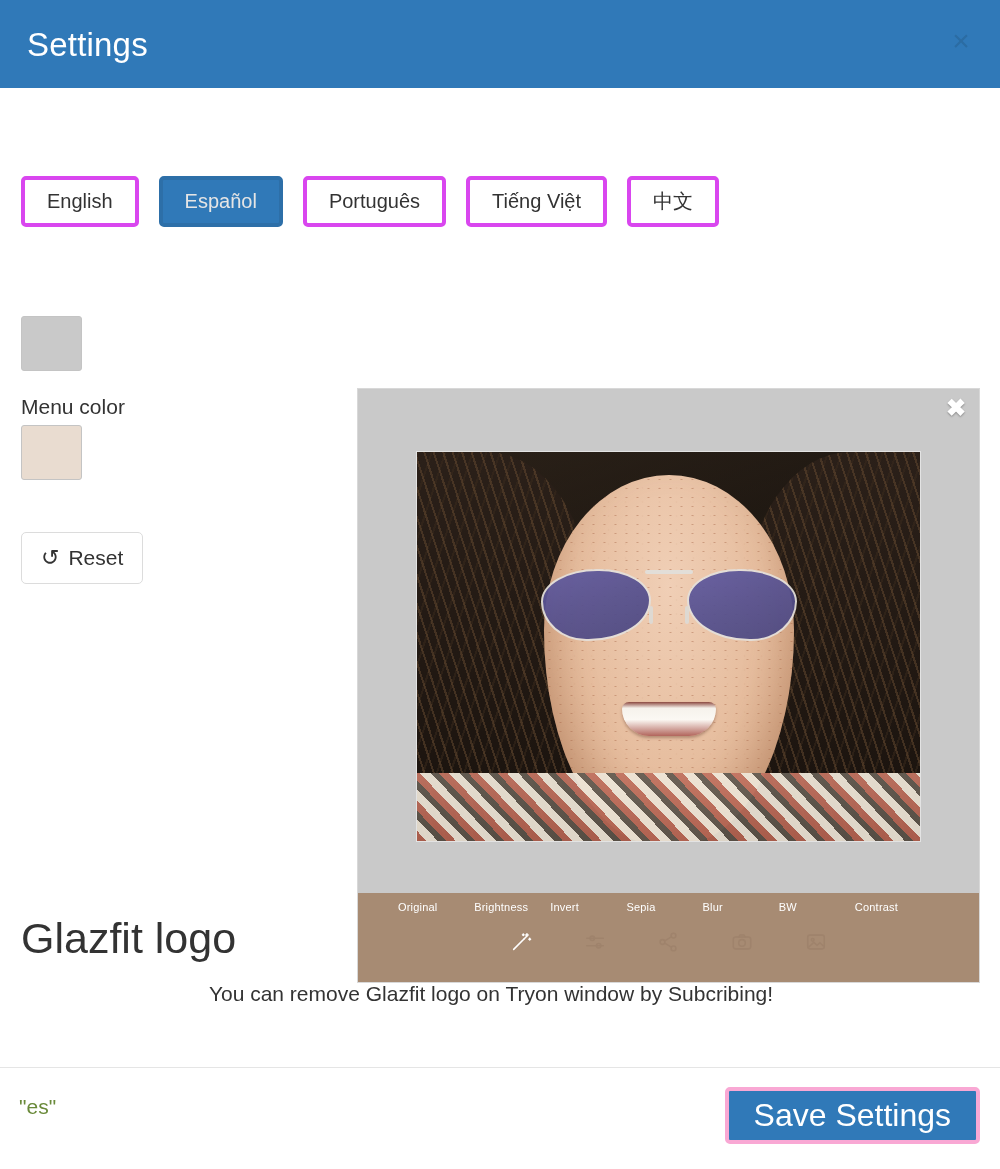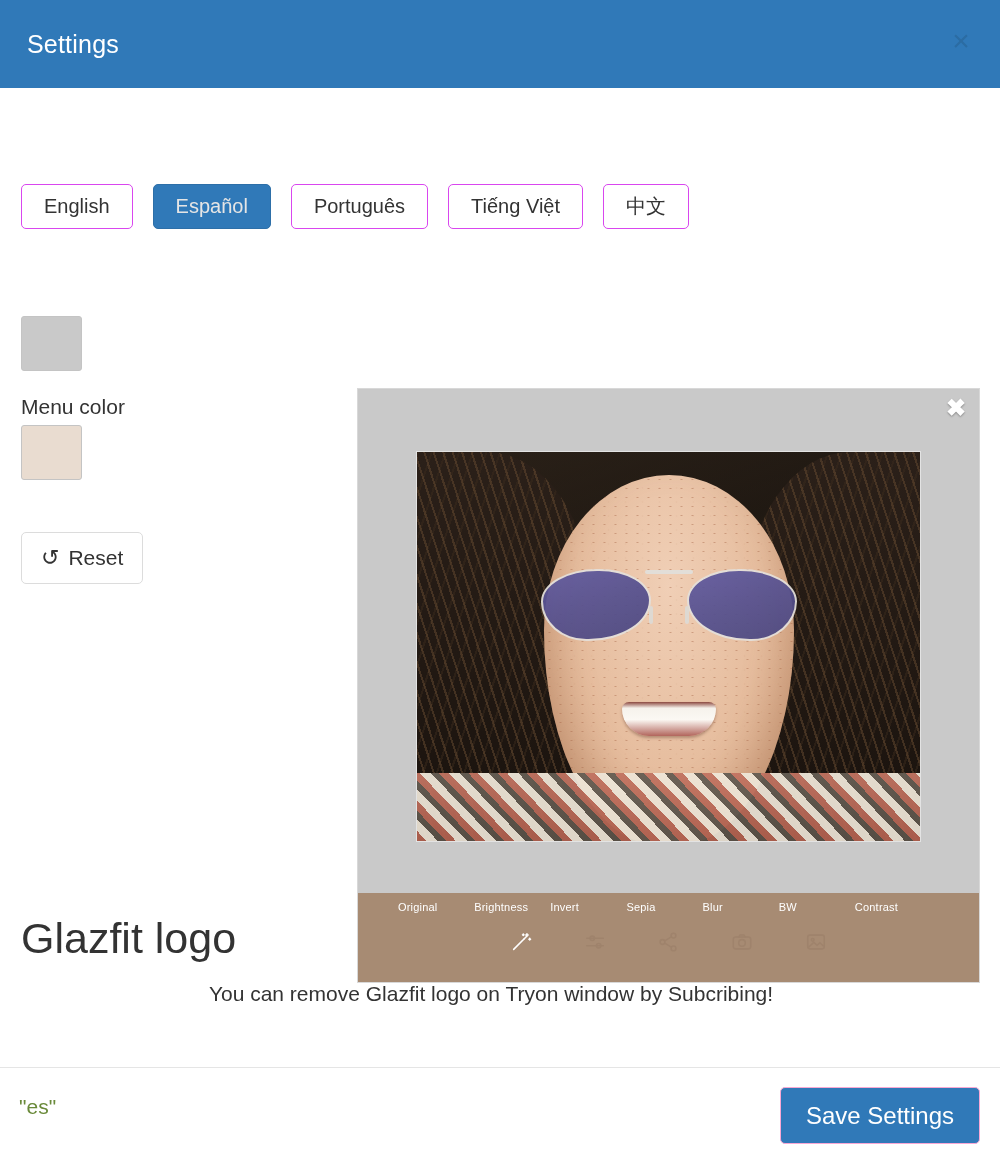--- a/index.html
+++ b/index.html
@@ -24,21 +24,21 @@
     left: 0; top: 0;
     width: 1000px;
     height: 88px;
     background: #3079b8;
     border-bottom: 1px solid #2a6b a6;
     display: flex;
     align-items: center;
   }
   .modal-title {
     color: #ffffff;
-    font-size: 25px;
+    font-size: 33px;
     font-weight: 400;
     letter-spacing: .2px;
     margin-left: 27px;
     line-height: 1;
   }
   .header-close {
     position: absolute;
     right: 22px;
     top: 24px;
     width: 34px;
@@ -81,35 +81,34 @@
     left: 21px;
     top: 61px;
     width: 958px;
   }
   .lang-buttons {
     display: flex;
     gap: 20px;
     margin-top: 26px;
   }
   .lang-btn {
-    height: 45px;
+    height: 51px;
     min-width: 60px;
     padding: 0 22px;
     border-radius: 5px;
-    border: 1px solid #d946ef;
+    border: 4px solid #d946ef;
     background: #ffffff;
     color: #333333;
     font-size: 20px;
     font-family: "Liberation Sans", sans-serif;
     cursor: pointer;
     display: flex;
     align-items: center;
     justify-content: center;
     white-space: nowrap;
-    margin-top: 8px;
   }
   .lang-btn.active {
     background: #3079b8;
     border-color: #2d6fa8;
     color: #e5e5e5;
   }
 
   
   .color-block {
     position: absolute;
@@ -382,24 +381,24 @@
     color: #6a8a3a;
     font-family: "Liberation Sans", sans-serif;
   }
   .save-btn {
     position: absolute;
     right: 20px;
     top: 19px;
     height: 57px;
     padding: 0 25px;
     background: #3079b8;
-    border: 1px solid #f9a8d4;
+    border: 4px solid #f9a8d4;
     border-radius: 5px;
     color: #ffffff;
-    font-size: 24px;
+    font-size: 32px;
     font-family: "Liberation Sans", sans-serif;
     cursor: pointer;
   }
 </style>
 </head>
 <body>
 
 <div id="app">
 
   <div class="modal-header">

